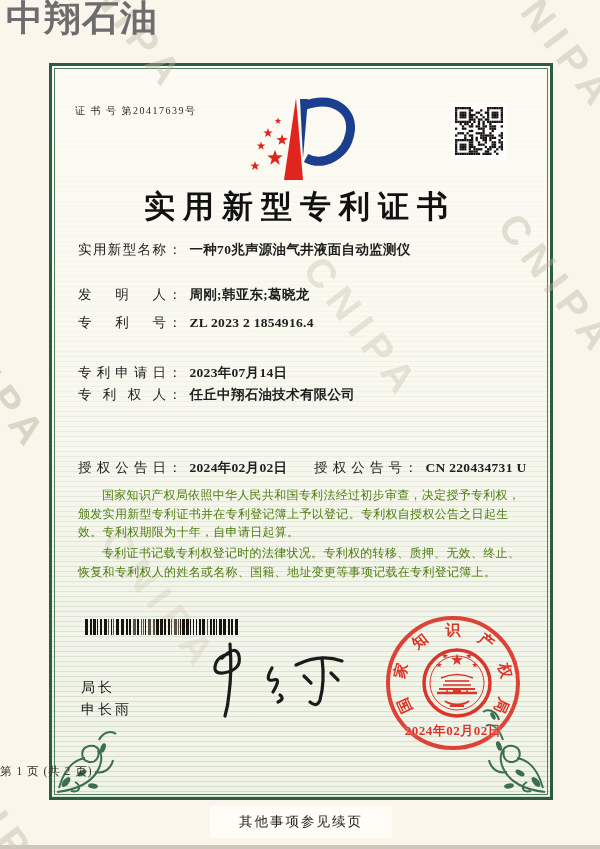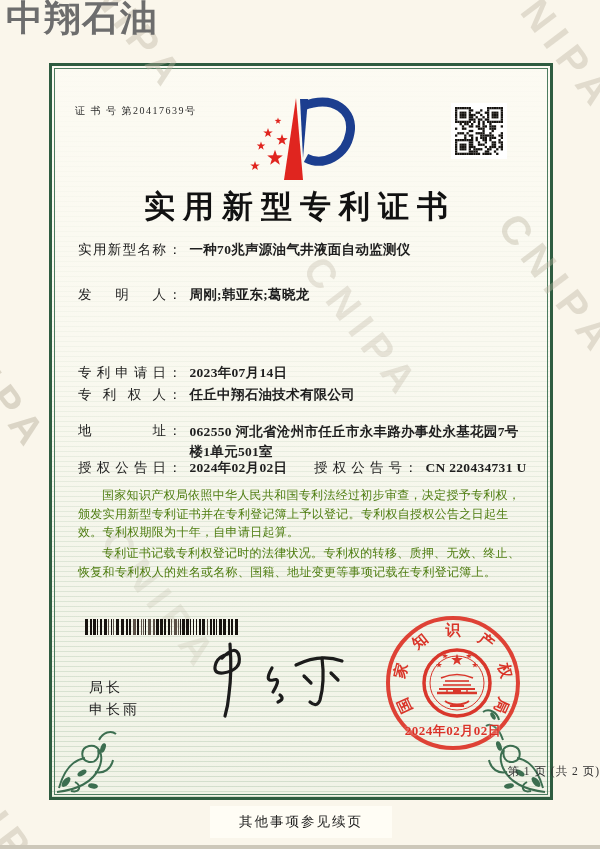--- a/index.html
+++ b/index.html
@@ -57,38 +57,38 @@
   .colon { display:inline-block; margin:0 8px 0 2px; }
   .val { font-weight:600; letter-spacing:0.3px; }
   .val-wrap { display:inline-block; width:336px; white-space:normal;
     vertical-align:top; line-height:1.5; }
 
   .para { left:78px; width:452px; font-size:12px; line-height:1.55;
     text-indent:2em; color:#4d7c0f; letter-spacing:0.3px; }
 
   .barcode-wrap { left:85px; top:619px; width:156px; height:16px; }
 
-  .sig-label { left:89px; font-family:"Liberation Sans","DejaVu Sans",sans-serif;
+  .sig-label { left:81px; font-family:"Liberation Sans","DejaVu Sans",sans-serif;
     font-size:14px; font-weight:500; letter-spacing:3px; color:#222222;text-align:right; }
 
   .signature { left:192px; top:642px; }
   .signature path { stroke:#1b1b1b; stroke-width:3.2; fill:none;
     stroke-linecap:round; stroke-linejoin:round; }
 
   
   .seal { left:386px; top:616px; width:134px; height:134px; z-index:7;
     border:4.5px solid rgba(220,41,29,0.88); border-radius:50%; }
   .seal-ring span { position:absolute; left:50%; top:50%;
     font-size:15px; font-weight:700; color:rgba(216,41,30,0.95); }
   .seal-emblem { position:absolute; left:29px; top:25px; opacity:0.93; }
   .seal-date { position:absolute; left:0; top:102px; width:100%; text-align:center;
     font-size:13px; font-weight:700; color:rgba(216,41,30,0.95);
     text-shadow:0 0 2px rgba(255,255,255,0.85); letter-spacing:0.5px; }
 
-  .page-info { left:0; top:764px; width:600px; text-align:right;
+  .page-info { left:0; top:764px; width:600px; text-align:left;
     font-size:11.5px; color:#333333; letter-spacing:1px; }
 
   .footer-card { left:210px; top:806px; width:182px; height:32px;
     background:#fffdf5; z-index:6; }
   .footer-card div { line-height:32px; text-align:center; font-size:13.5px;
     letter-spacing:2px; color:#1d1d1d; }
 </style>
 </head>
 <body>
 
@@ -398,28 +398,28 @@
   </div>
 
   <div class="ct doc-title">实用新型专利证书</div>
 
   <div class="ct row" style="top:241px">
     <span class="lbl">实用新型名称</span><span class="colon">：</span><span class="val">一种70兆声源油气井液面自动监测仪</span>
   </div>
   <div class="ct row" style="top:286px">
     <span class="lbl">发明人</span><span class="colon">：</span><span class="val">周刚;韩亚东;葛晓龙</span>
   </div>
+  <div class="ct row" style="top:314px">
+    <span class="lbl">专利号</span><span class="colon">：</span><span class="val">ZL 2023 2 1854916.4</span>
+  </div>
   <div class="ct row" style="top:364px">
     <span class="lbl">专利申请日</span><span class="colon">：</span><span class="val">2023年07月14日</span>
   </div>
   <div class="ct row" style="top:386px">
     <span class="lbl">专利权人</span><span class="colon">：</span><span class="val">任丘中翔石油技术有限公司</span>
-  </div>
-  <div class="ct row" style="top:422px">
-    <span class="lbl">地址</span><span class="colon">：</span><span class="val val-wrap">062550 河北省沧州市任丘市永丰路办事处永基花园7号楼1单元501室</span>
   </div>
   <div class="ct row" style="top:459px; height:20px;">
     <div class="grp" style="left:0">
       <span class="lbl">授权公告日</span><span class="colon">：</span><span class="val">2024年02月02日</span>
     </div>
     <div class="grp" style="left:236px">
       <span class="lbl">授权公告号</span><span class="colon">：</span><span class="val">CN 220434731 U</span>
     </div>
   </div>
 

